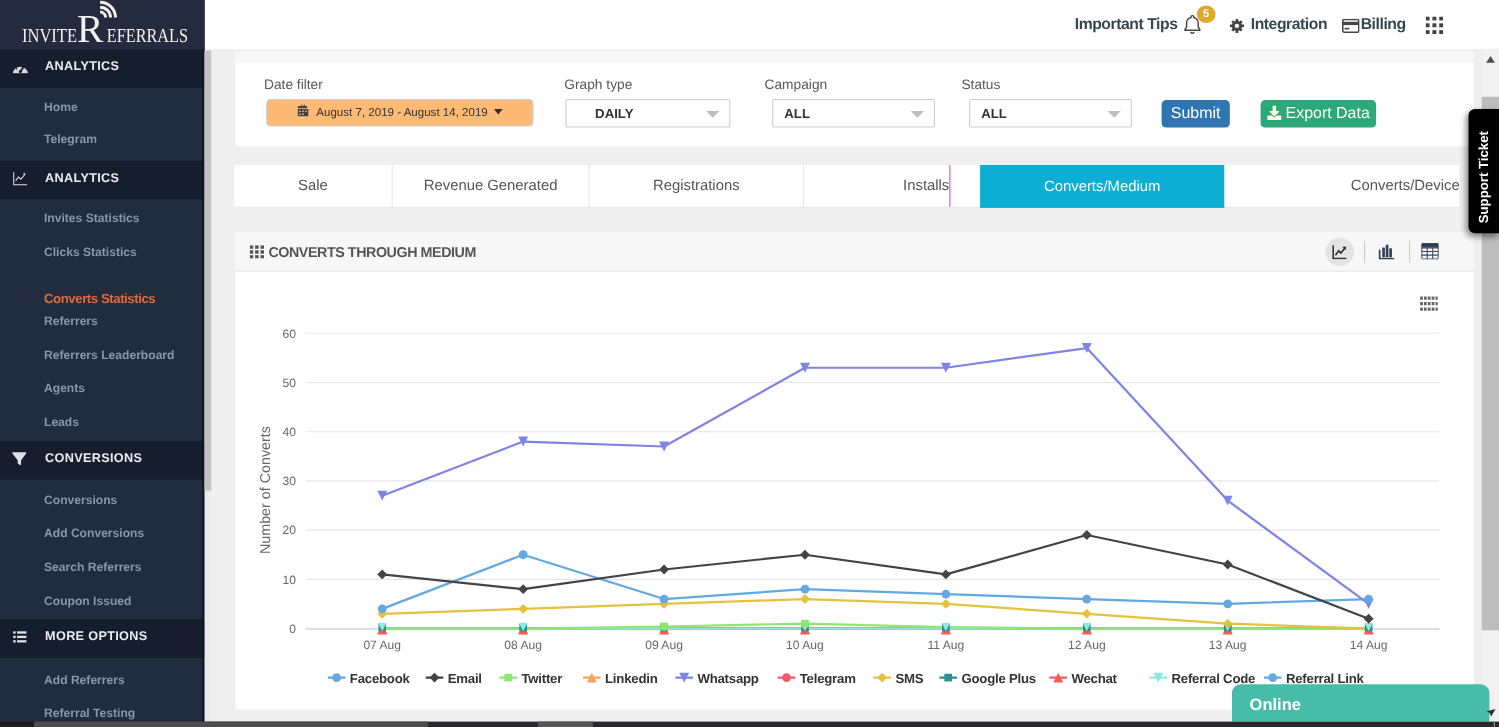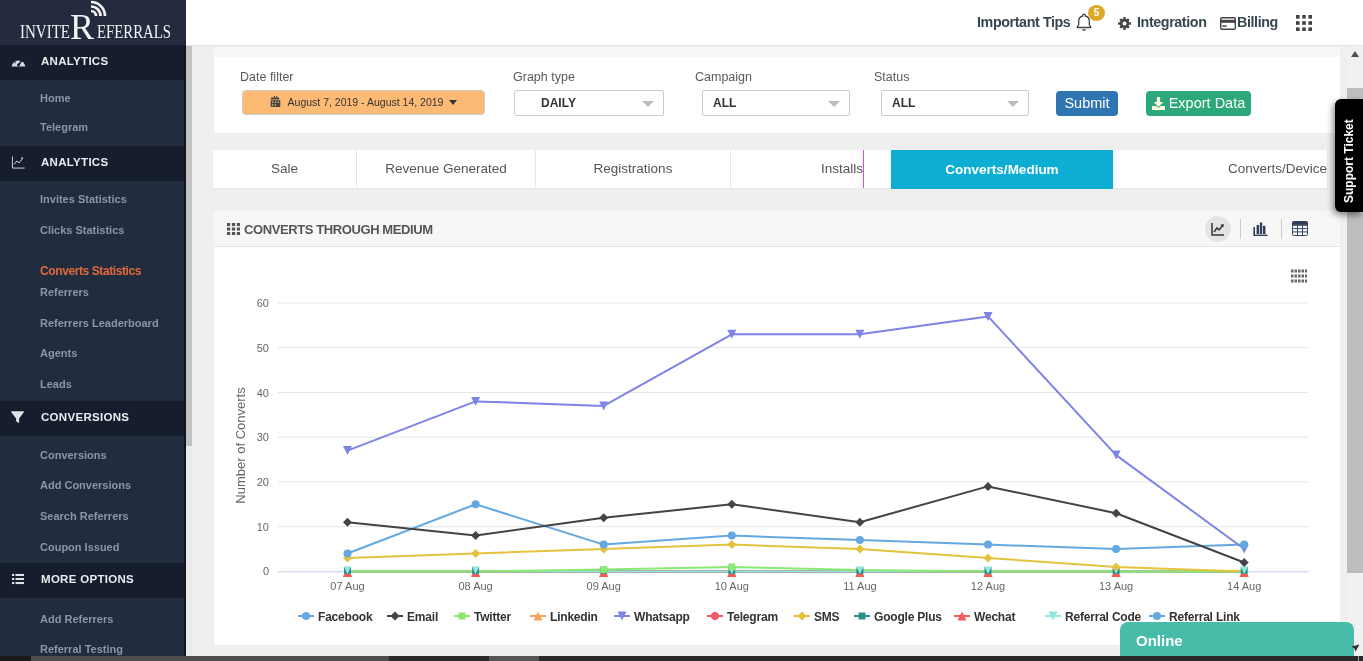--- a/index.html
+++ b/index.html
@@ -151,21 +151,21 @@
 <div class="abs" style="left:1146px;top:91px;width:105px;height:25px;background:#2da87a;border-radius:4px;color:#fff;font-size:14.5px;text-align:center;line-height:25px">
 <svg width="13" height="13" viewBox="0 0 512 512" style="vertical-align:-2px;margin-right:4px">
       <path fill="#fdfae0" d="M216 0h80c13 0 24 11 24 24v168h88c18 0 27 21 14 34L270 378c-8 8-20 8-28 0L90 226c-13-13-4-34 14-34h88V24c0-13 11-24 24-24zm296 376v112c0 13-11 24-24 24H24c-13 0-24-11-24-24V376c0-13 11-24 24-24h147l49 49c20 20 52 20 72 0l49-49h147c13 0 24 11 24 24z"></path>
     </svg>Export Data</div>
 
 <div class="abs" style="left:213px;top:150px;width:1115px;height:39px;background:#fff;border-bottom:1px solid #e7e7e7"></div>
 <div class="abs" style="left:213px;top:150px;width:144px;height:38px;border-right:1px solid #e7e7e7;color:#555;font-size:13.5px;text-align:center;line-height:38px">Sale</div>
 <div class="abs" style="left:357px;top:150px;width:179px;height:38px;border-right:1px solid #e7e7e7;color:#555;font-size:13.5px;text-align:center;line-height:38px">Revenue Generated</div>
 <div class="abs" style="left:536px;top:150px;width:195px;height:38px;border-right:1px solid #e7e7e7;color:#555;font-size:13.5px;text-align:center;line-height:38px">Registrations</div>
 <div class="abs" style="left:704px;top:150px;width:160px;height:38px;border-right:1px solid #d946ef;color:#555;font-size:13.5px;text-align:right;line-height:38px">Installs</div>
-<div class="abs" style="left:891px;top:150px;width:222px;height:39px;background:#0caed3;color:#fff;font-size:13.5px;font-weight:bold;text-align:center;line-height:39px">Converts/Medium</div>
+<div class="abs" style="left:891px;top:150px;width:222px;height:39px;background:#0caed3;color:#fff;font-size:13.5px;font-weight:normal;text-align:center;line-height:39px">Converts/Medium</div>
 <div class="abs" style="left:1113px;top:150px;width:215px;height:38px;border-right:1px solid #e7e7e7;color:#555;font-size:13.5px;text-align:right;line-height:38px">Converts/Device</div>
 
 <div class="abs" style="left:214px;top:211px;width:1126px;height:434px;background:#fff"></div>
 <div class="abs" style="left:214px;top:211px;width:1126px;height:36px;background:#f7f7f7;border-bottom:1px solid #e5e5e5"></div>
 <svg class="abs" style="left:227px;top:223px" width="13" height="12" viewBox="0 0 13 12">
     <g fill="#555">
 <rect x="0" y="0" width="3.2" height="3.1"></rect>
       <rect x="4.9" y="0" width="3.2" height="3.1"></rect>
       <rect x="9.8" y="0" width="3.2" height="3.1"></rect>
 <rect x="0" y="4.5" width="3.2" height="3.1"></rect>

